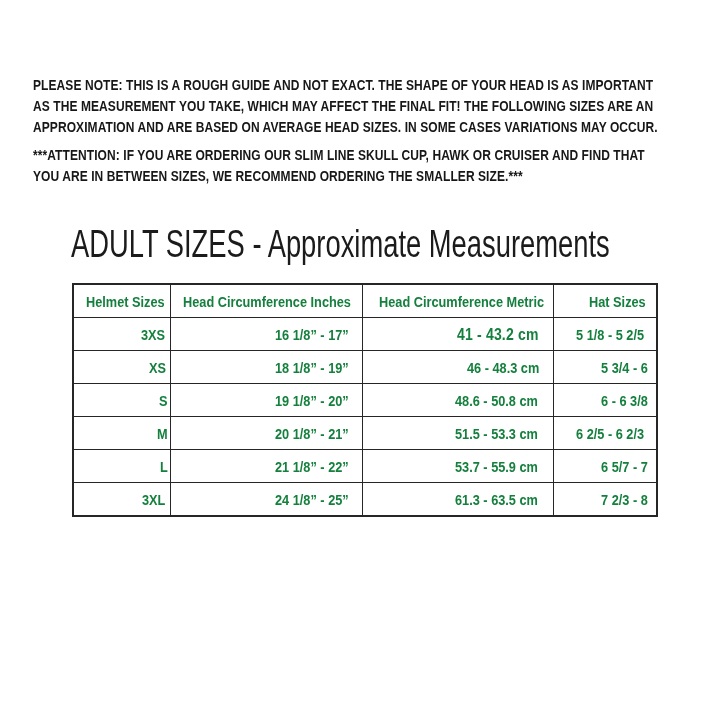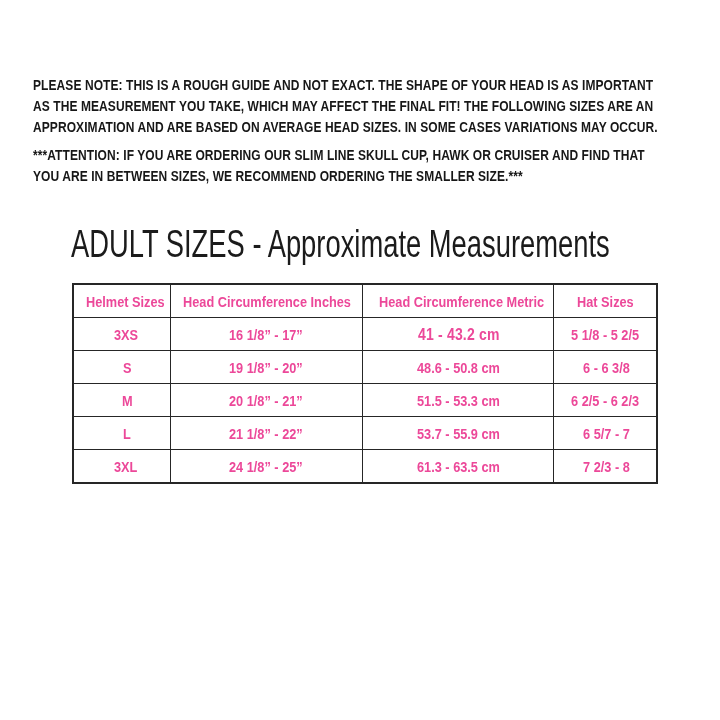--- a/index.html
+++ b/index.html
@@ -52,25 +52,25 @@
     width: 584px;
     border-collapse: collapse;
     table-layout: fixed;
     border: 2px solid #262626;
   }
   table.size-table th,
   table.size-table td {
     border: 1.6px solid #262626;
     height: 32px;
     padding: 0 0 0 12px;
-    text-align: center;
+    text-align: right;
     vertical-align: middle;
     font-size: 15px;
     font-weight: 700;
-    color: #ec4899;
+    color: #15803d;
     overflow: hidden;
   }
   table.size-table td.metric-cell,
   table.size-table th.metric-head {
     padding-left: 16px;
   }
   .cx {
     display: inline-block;
     transform: scaleX(0.85);
     transform-origin: 0 50%;
@@ -111,20 +111,26 @@
         </tr>
     </thead>
     <tbody id="table-body">
         <tr>
           <td><span class="cx">3XS</span></td>
           <td><span class="cx">16 1/8” - 17”</span></td>
           <td class="metric-cell metric-strong"><span class="cx">41 - 43.2 cm</span></td>
           <td><span class="cx">5 1/8 - 5 2/5</span></td>
         </tr>
         <tr>
+          <td><span class="cx">XS</span></td>
+          <td><span class="cx">18 1/8” - 19”</span></td>
+          <td class="metric-cell"><span class="cx">46 - 48.3 cm</span></td>
+          <td><span class="cx">5 3/4 - 6</span></td>
+        </tr>
+        <tr>
           <td><span class="cx">S</span></td>
           <td><span class="cx">19 1/8” - 20”</span></td>
           <td class="metric-cell"><span class="cx">48.6 - 50.8 cm</span></td>
           <td><span class="cx">6 - 6 3/8</span></td>
         </tr>
         <tr>
           <td><span class="cx">M</span></td>
           <td><span class="cx">20 1/8” - 21”</span></td>
           <td class="metric-cell"><span class="cx">51.5 - 53.3 cm</span></td>
           <td><span class="cx">6 2/5 - 6 2/3</span></td>

